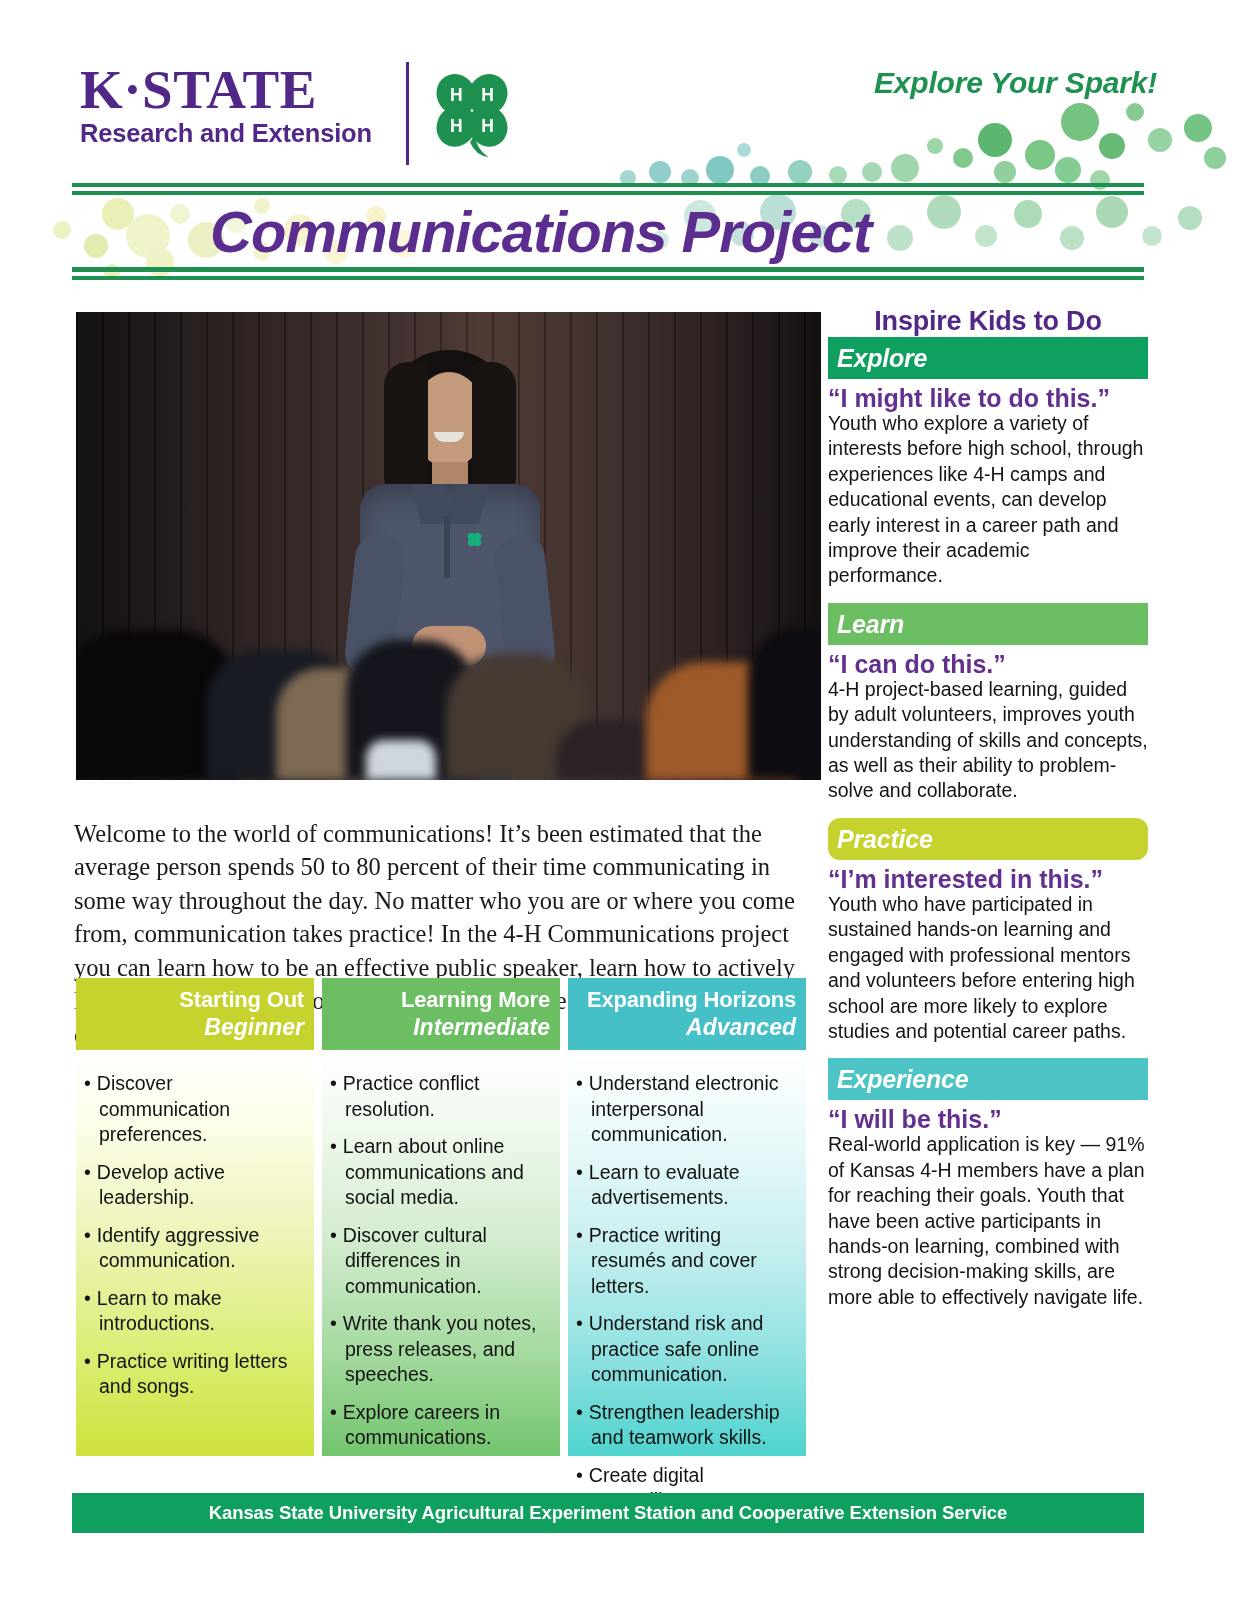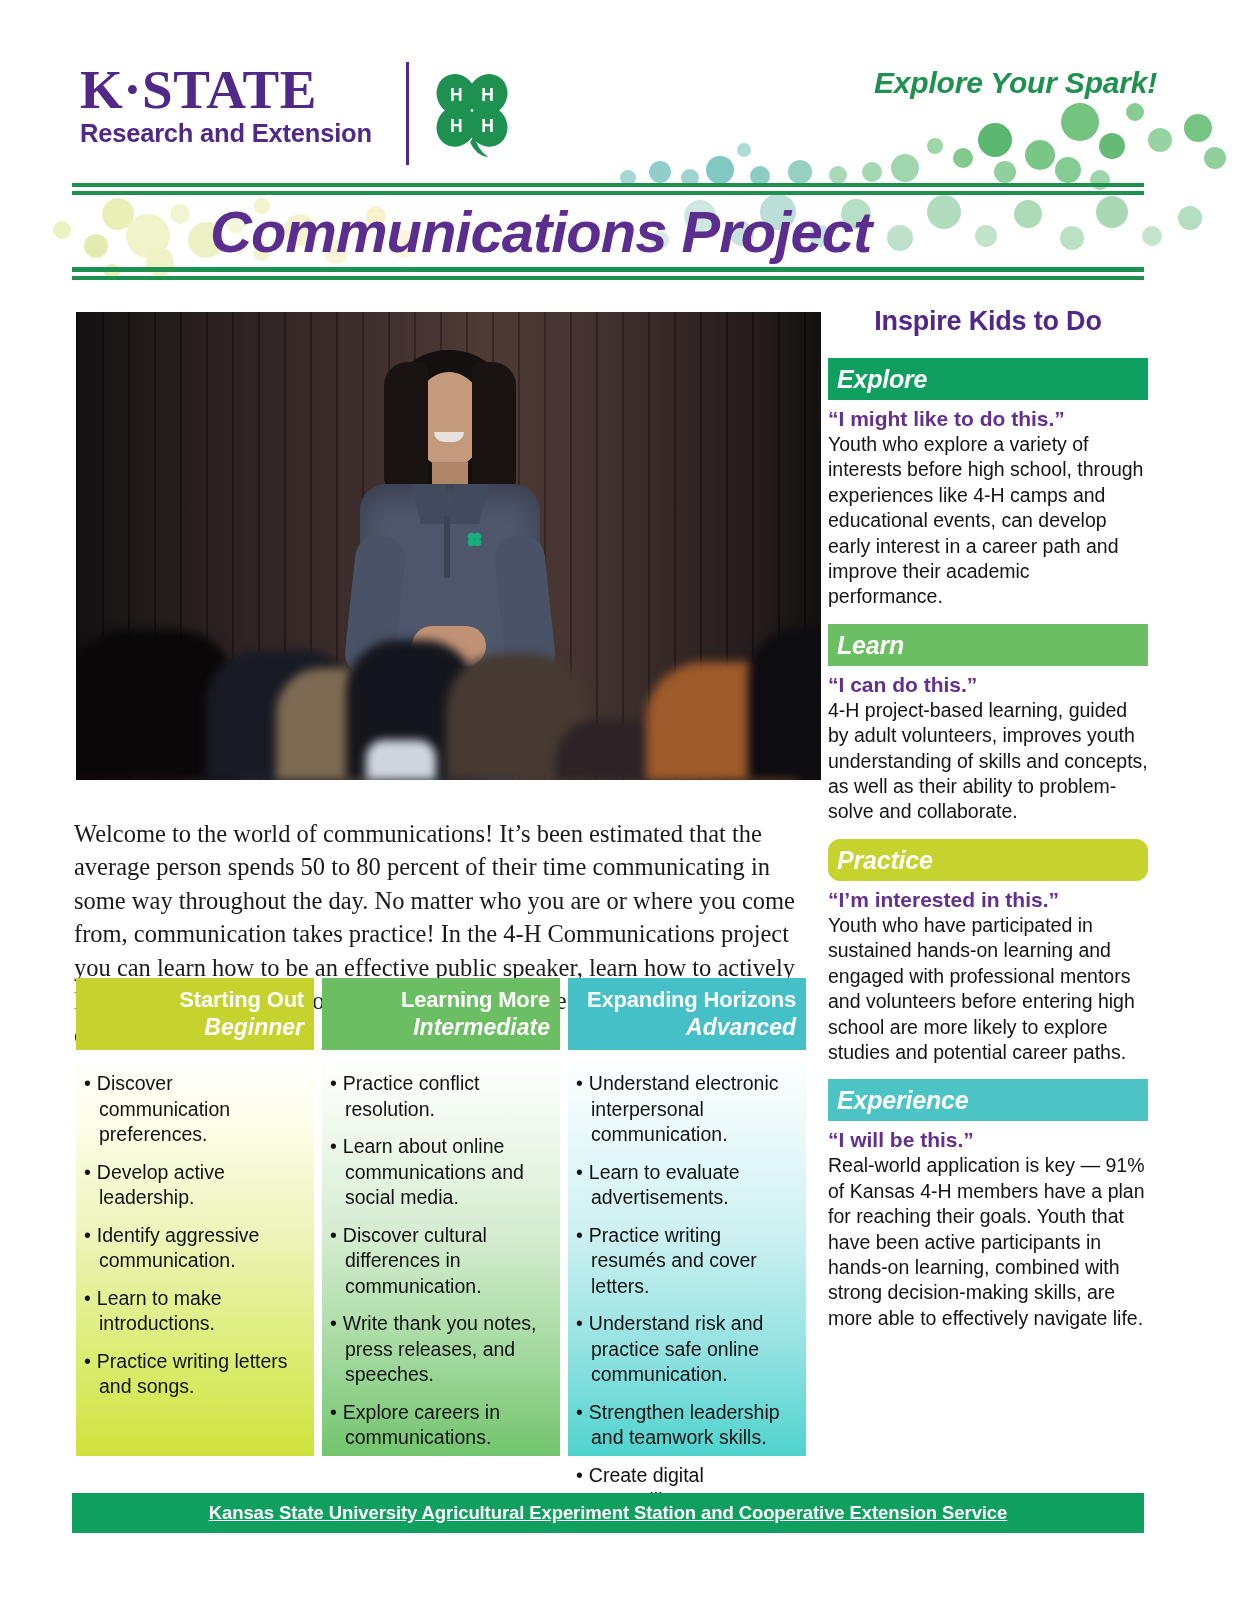--- a/index.html
+++ b/index.html
@@ -99,36 +99,36 @@
   .c1 .col-head{background:#c6d22e;}
   .c1 .col-body{background:linear-gradient(180deg,#ffffff 0%,#fdfee9 18%,#eef3b8 46%,#dced76 74%,#cfe23c 100%);}
   .c2 .col-head{background:#6cbe63;}
   .c2 .col-body{background:linear-gradient(180deg,#ffffff 0%,#f1faef 18%,#d4eccf 46%,#a5daa0 74%,#72c46d 100%);}
   .c3 .col-head{background:#44c0c6;}
   .c3 .col-body{background:linear-gradient(180deg,#ffffff 0%,#edfafb 18%,#ccf0f1 46%,#92e2e1 74%,#4fd3ce 100%);}
 
   
   .sidebar{position:absolute;left:828px;top:306px;width:320px;}
   .sb-title{font-size:27px;font-weight:bold;color:#512888;text-align:center;
-    letter-spacing:-.2px;margin-bottom:21px;}
+    letter-spacing:-.2px;margin-bottom:0;}
   .sb-block{margin-bottom:14px;}
   .sb-bar{height:42px;line-height:42px;padding-left:9px;color:#ffffff;
     font-size:25px;font-weight:bold;font-style:italic;letter-spacing:-.2px;}
-  .sb-quote{font-size:21px;font-weight:bold;color:#63308f;
+  .sb-quote{font-size:25px;font-weight:bold;color:#63308f;
     margin-top:7px;line-height:24px;}
   .sb-text{font-size:19.5px;line-height:25.4px;color:#141414;margin-top:1px;}
   .bar-explore{background:#0f9f5f;}
   .bar-learn{background:#6cbe63;}
   .bar-practice{background:#c6d22e;border-radius:12px;}
   .bar-experience{background:#4cc4c6;}
 
   
   .footer{position:absolute;left:72px;top:1493px;width:1072px;height:40px;
     background:#0f9f5f;color:#ffffff;text-align:center;line-height:40px;
-    font-size:18.5px;font-weight:bold;letter-spacing:-.1px;text-decoration:underline;}
+    font-size:18.5px;font-weight:bold;letter-spacing:-.1px;}
 </style>
 </head>
 <body>
 
 <svg class="bubbles" viewBox="0 0 1243 1608">
   <g opacity="0.85">
     <circle cx="1080" cy="122" r="19" fill="#5cb96a"></circle>
     <circle cx="1112" cy="146" r="13" fill="#4cae5e"></circle>
     <circle cx="1040" cy="155" r="15" fill="#63bd72"></circle>
     <circle cx="1135" cy="112" r="9" fill="#74c480"></circle>

